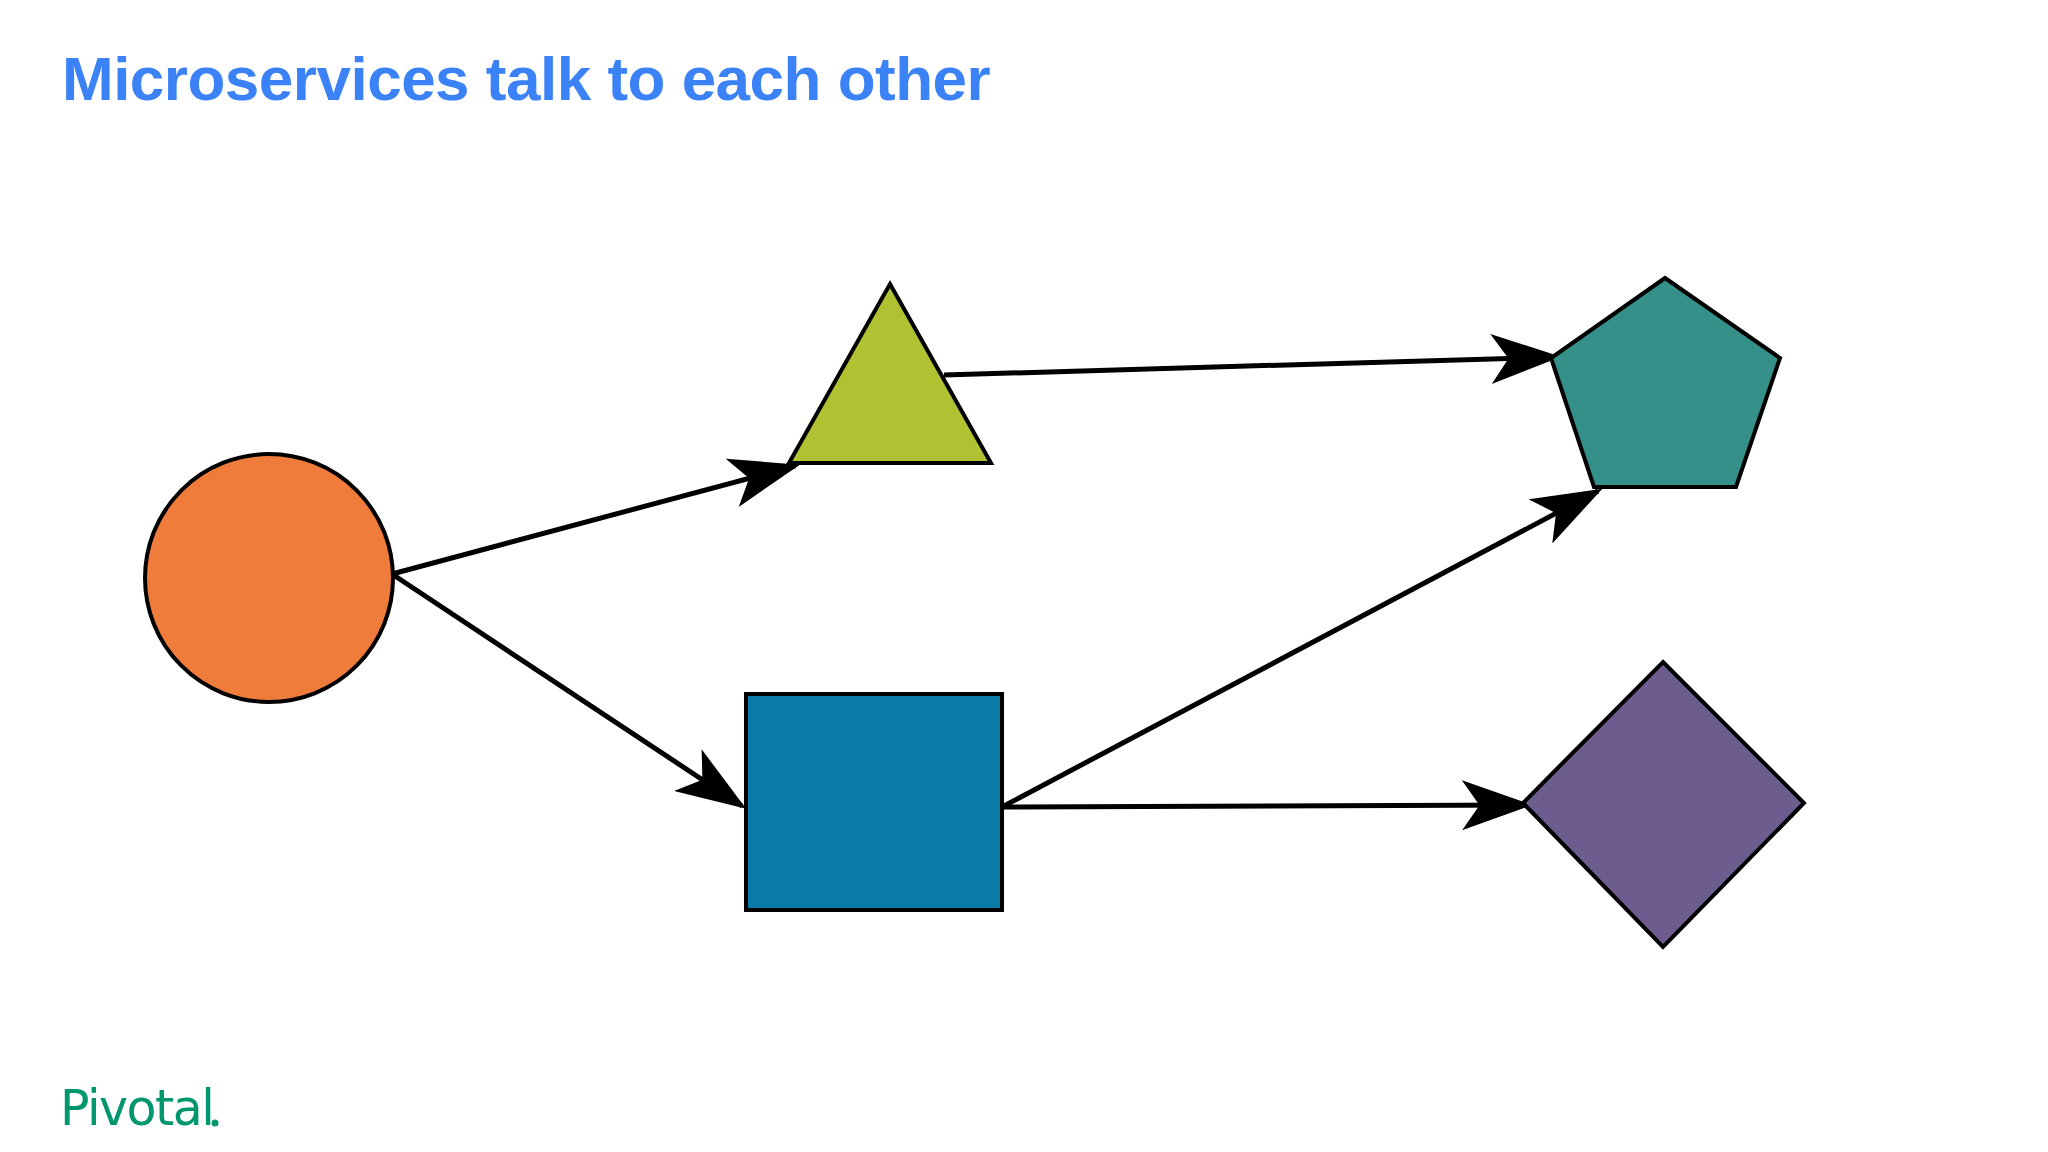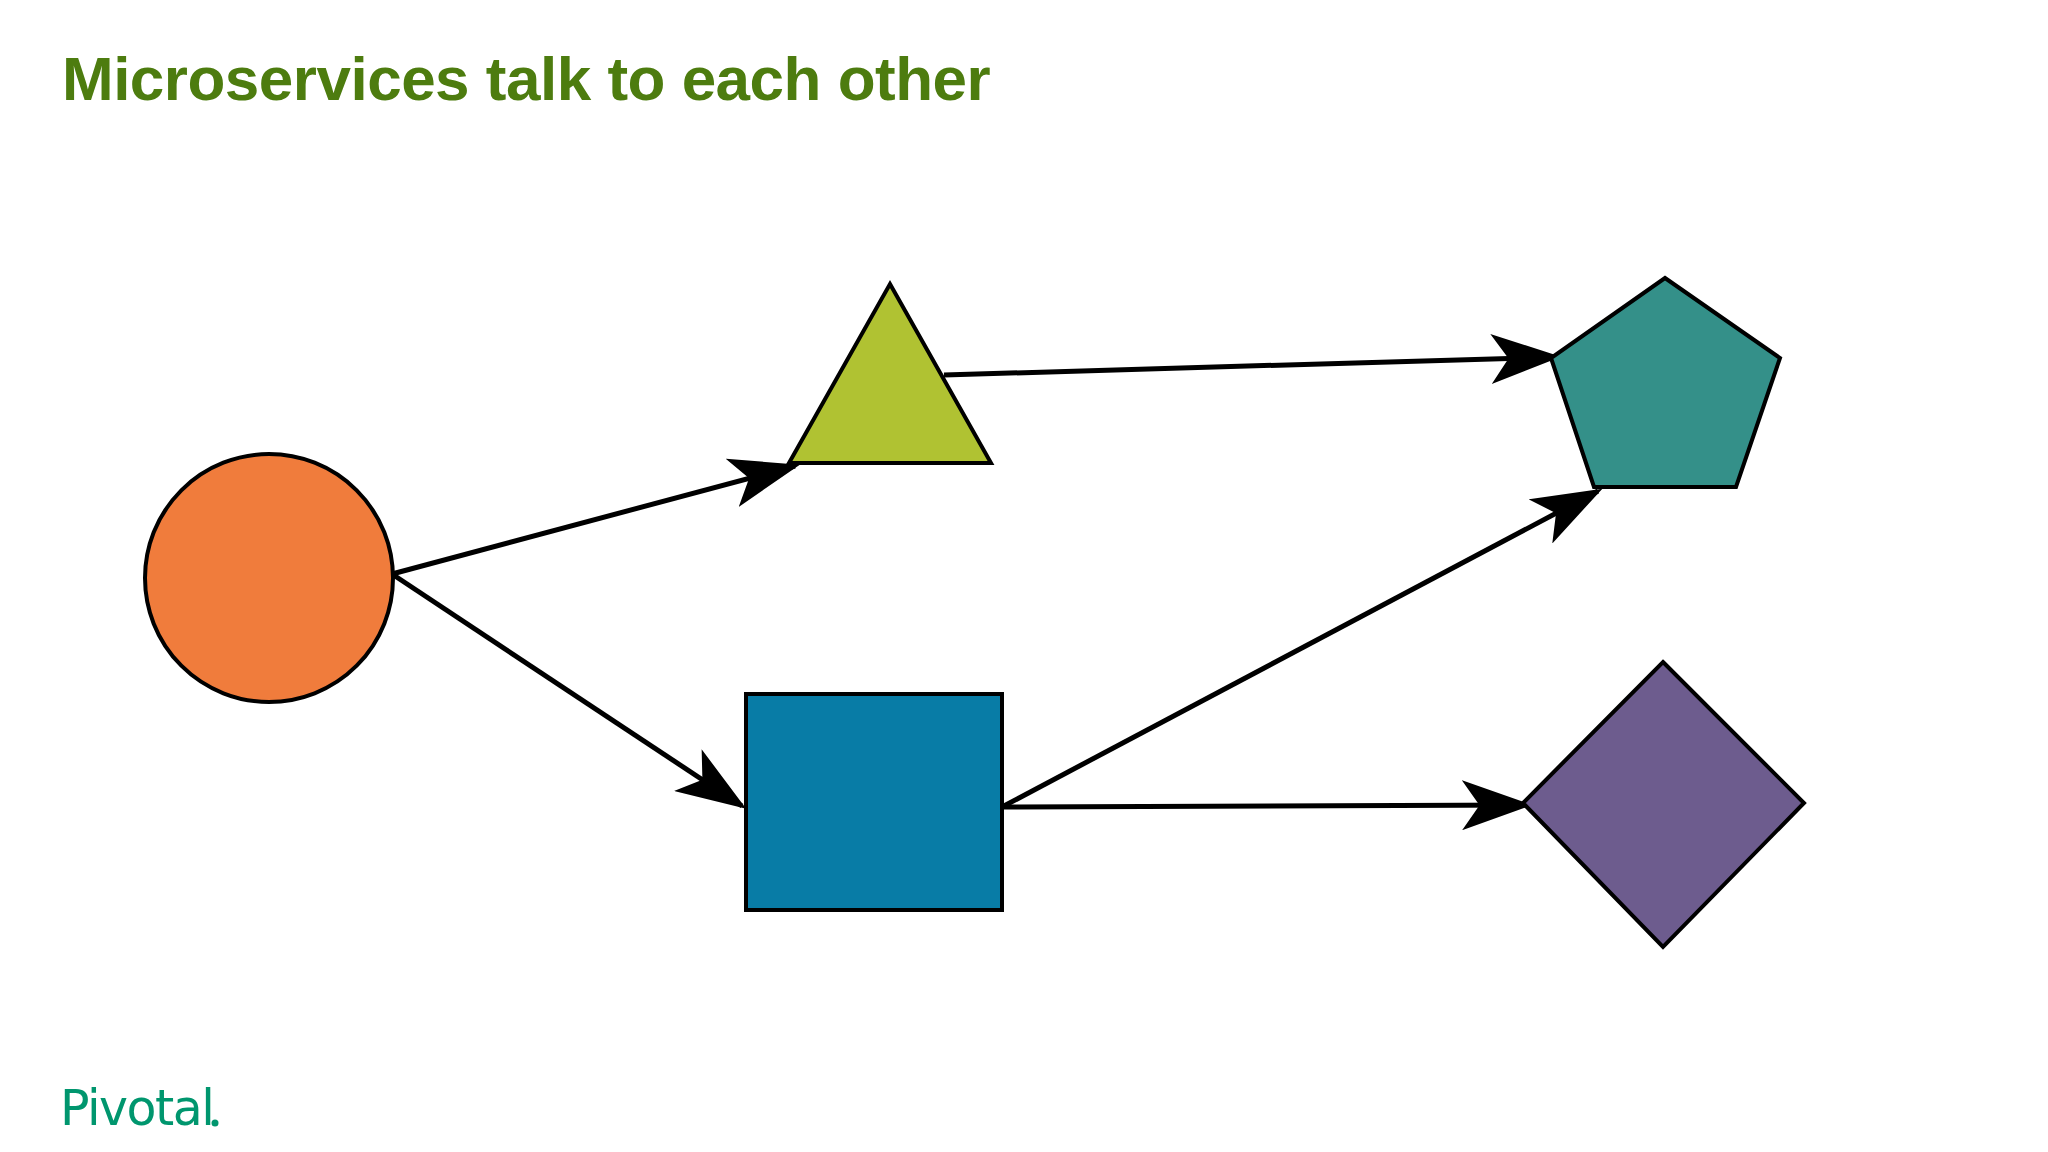--- a/index.html
+++ b/index.html
@@ -19,21 +19,21 @@
     overflow: hidden;
   }
   #slide-title {
     position: absolute;
     left: 62px;
     top: 48px;
     font-family: "Liberation Sans", sans-serif;
     font-size: 62px;
     font-weight: bold;
     letter-spacing: -0.5px;
-    color: #4d7c0f;
+    color: #3b82f6;
     white-space: nowrap;
     line-height: 1.0;
   }
   #diagram-canvas {
     position: absolute;
     left: 0;
     top: 0;
     width: 2048px;
     height: 1152px;
   }

